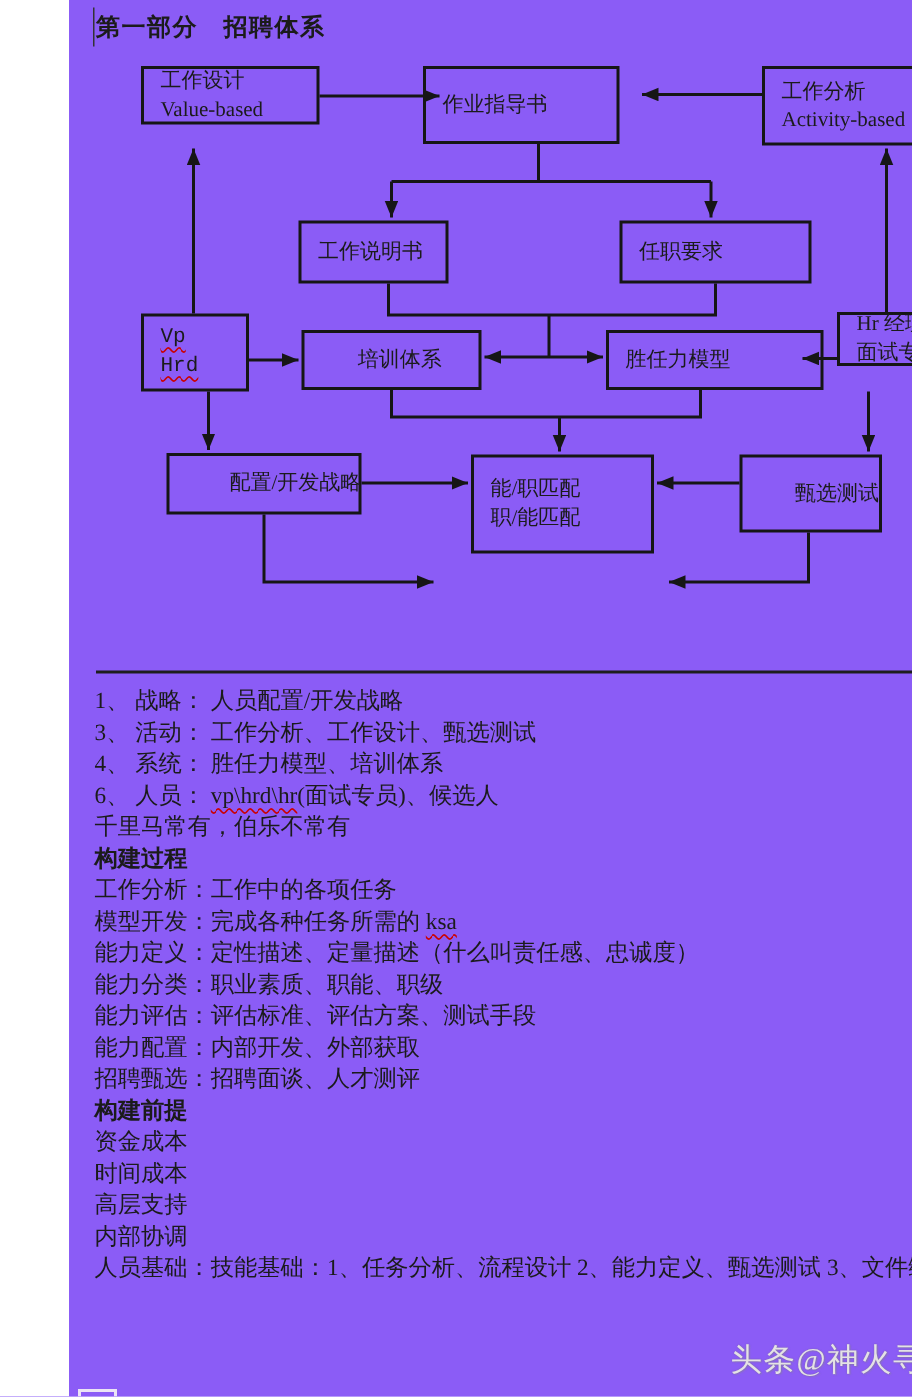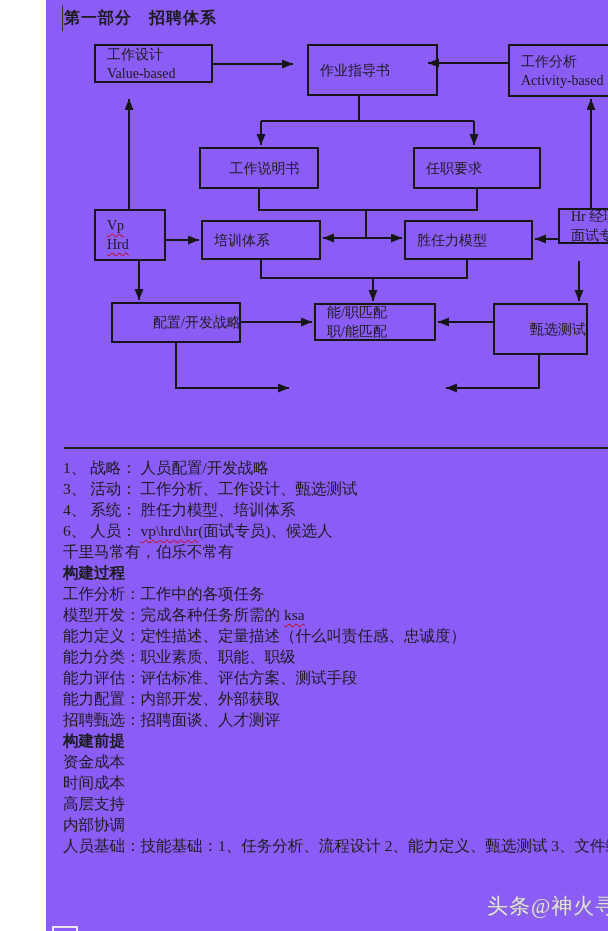--- a/index.html
+++ b/index.html
@@ -100,51 +100,51 @@
         <path d="M130,343 V388 H243" marker-end="url(#arr)"></path>
 
         <path d="M493,355 V388 H400" marker-end="url(#arr)"></path>
       </g>
     </svg>
 
     <div class="fbox" style="left:48px;top:44px;width:119px;height:39px;">
       <span class="ln">工作设计</span>
       <span class="ln">Value-based</span>
     </div>
-    <div class="fbox" style="left:261px;top:44px;width:131px;height:52px;">
+    <div class="fbox" style="left:236px;top:44px;width:131px;height:52px;">
       <span class="ln">作业指导书</span>
     </div>
     <div class="fbox" style="left:462px;top:44px;width:111px;height:53px;">
       <span class="ln">工作分析</span>
       <span class="ln">Activity-based</span>
     </div>
-    <div class="fbox" style="left:153px;top:147px;width:120px;height:42px;text-align:center;">
+    <div class="fbox" style="left:153px;top:147px;width:100px;height:42px;">
       <span class="ln">工作说明书</span>
     </div>
     <div class="fbox" style="left:367px;top:147px;width:128px;height:42px;">
       <span class="ln">任职要求</span>
     </div>
-    <div class="fbox" style="left:48px;top:209px;width:72px;height:52px;">
+    <div class="fbox" style="left:48px;top:209px;width:72px;height:52px;font-family:Liberation Mono, monospace;">
       <span class="ln wavy">Vp</span>
       <span class="ln wavy">Hrd</span>
     </div>
-    <div class="fbox" style="left:155px;top:220px;width:120px;height:40px;">
+    <div class="fbox" style="left:155px;top:220px;width:120px;height:40px;align-items:center;">
       <span class="ln">培训体系</span>
     </div>
-    <div class="fbox" style="left:358px;top:220px;width:129px;height:40px;">
+    <div class="fbox" style="left:358px;top:220px;width:145px;height:40px;">
       <span class="ln">胜任力模型</span>
     </div>
     <div class="fbox" style="left:512px;top:208px;width:83px;height:36px;">
       <span class="ln">Hr 经理</span>
       <span class="ln">面试专员</span>
     </div>
     <div class="fbox" style="left:65px;top:302px;width:130px;height:41px;padding-left:40px;">
       <span class="ln">配置/开发战略</span>
     </div>
-    <div class="fbox" style="left:268px;top:303px;width:122px;height:38px;">
+    <div class="fbox" style="left:268px;top:303px;width:122px;height:66px;">
       <span class="ln">能/职匹配</span>
       <span class="ln">职/能匹配</span>
     </div>
     <div class="fbox" style="left:447px;top:303px;width:95px;height:52px;align-items:flex-end;">
       <span class="ln">甄选测试</span>
     </div>
   </div>
 
   <div class="divider"></div>
 

